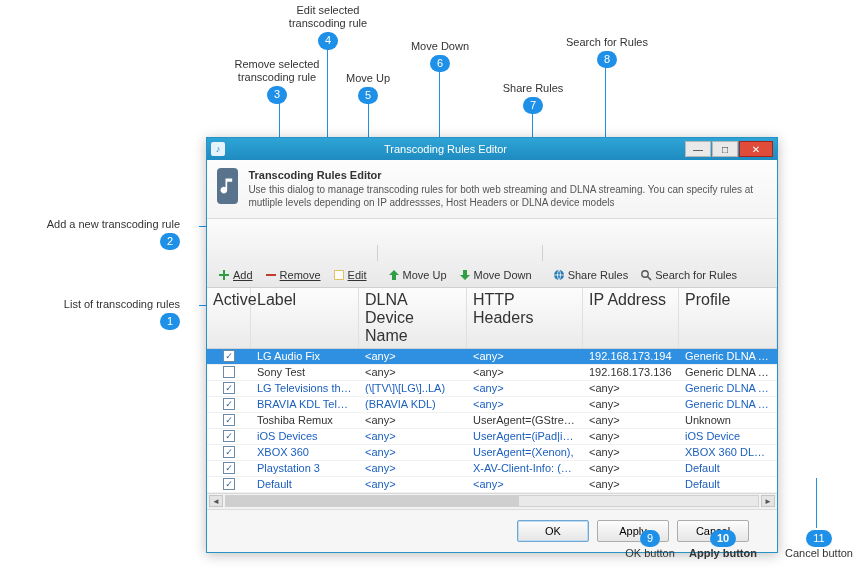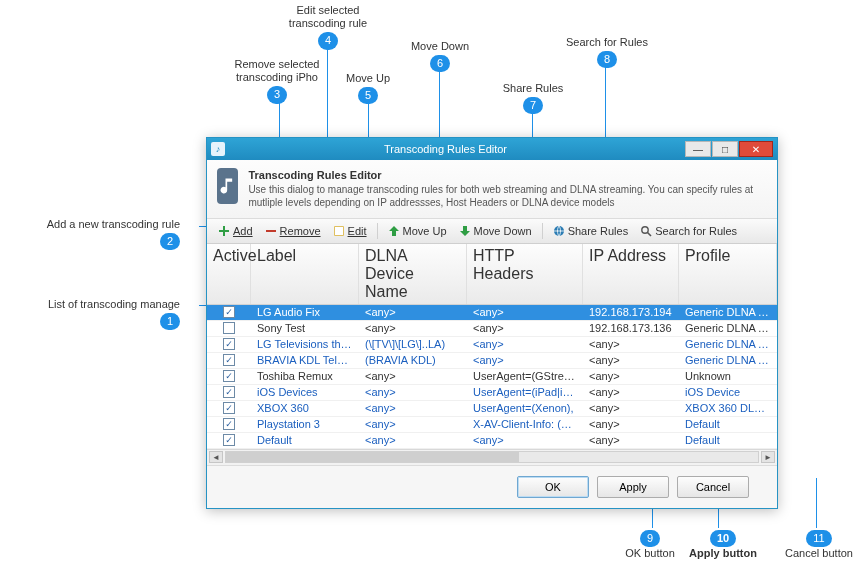--- a/index.html
+++ b/index.html
@@ -19,21 +19,21 @@
   .titlebar .title { flex: 1; text-align: center; margin-left: -24px; }
   .winbtn { display: inline-flex; align-items: center; justify-content: center; width: 26px; height: 16px; font-size: 10px; color: #333; background: #e9e9e9; border: 1px solid #b7b7b7; margin-left: 1px; cursor: pointer; }
   .winbtn.close { background: #e04b3a; color: #fff; border-color: #a1261a; width: 34px; }
   .header { display: flex; gap: 10px; padding: 8px 10px; background: linear-gradient(#fdfdfd,#f4f4f4); border-bottom: 1px solid #dcdcdc; }
   .header .logo { width: 36px; height: 36px; background: #5a738c; border-radius: 4px; position: relative; display: flex; align-items: center; justify-content: center; }
   .header .logo svg { width: 20px; height: 20px; fill: #fff; }
   .header .txt { font-size: 10px; color: #555; line-height: 1.35; }
   .header .txt b { font-size: 11px; color: #333; }
 
   .toolbar { display: flex; align-items: center; gap: 2px; padding: 3px 6px; background: linear-gradient(#fbfbfb,#e8e8e8); border-bottom: 1px solid #cfcfcf; }
-  .tbtn { display: inline-flex; align-items: center; gap: 3px; padding: 2px 4px; font-size: 11px; cursor: pointer; border: 1px solid transparent; border-radius: 2px; }
+  .tbtn { display: inline-flex; align-items: center; gap: 3px; padding: 2px 4px; font-size: 11px; cursor: pointer; border: 1px solid transparent; border-radius: 2px; margin-top: 44px; }
   .tbtn .u { text-decoration: underline; }
   .ticon { width: 12px; height: 12px; display: inline-block; }
   .sep { width: 1px; height: 16px; background: #d0d0d0; margin: 0 3px; }
 
   .grid { position: relative; }
   .ghead { display: flex; background: linear-gradient(#fdfdfd,#eaeaea); border-bottom: 1px solid #d2d2d2; font-size: 16px; color: #333; }
   .ghead div { padding: 3px 6px; border-right: 1px solid #e0e0e0; }
   .col-active { width: 44px; }
   .col-label { width: 108px; }
   .col-dlna { width: 108px; }
@@ -66,21 +66,21 @@
 </head>
 <body>
 
 <div class="callout" style="left:278px; top:4px; width:100px;">
   <div style="white-space:pre-line">Edit selected
 transcoding rule</div>
   <div class="bubble">4</div>
 </div>
 <div class="callout" style="left:222px; top:58px; width:110px;">
   <div style="white-space:pre-line">Remove selected
-transcoding iPho</div>
+transcoding rule</div>
   <div class="bubble">3</div>
 </div>
 <div class="callout" style="left:333px; top:72px; width:70px;">
   <div>Move Up</div>
   <div class="bubble">5</div>
 </div>
 <div class="callout" style="left:400px; top:40px; width:80px;">
   <div>Move Down</div>
   <div class="bubble">6</div>
 </div>
@@ -90,21 +90,21 @@
 </div>
 <div class="callout" style="left:557px; top:36px; width:100px;">
   <div>Search for Rules</div>
   <div class="bubble">8</div>
 </div>
 <div class="callout" style="left:30px; top:218px; text-align:right; width:150px;">
   <span>Add a new transcoding rule</span>
   <span class="bubble" style="margin-left:4px;">2</span>
 </div>
 <div class="callout" style="left:40px; top:298px; text-align:right; width:140px;">
-  <span>List of transcoding manage</span>
+  <span>List of transcoding rules</span>
   <span class="bubble" style="margin-left:4px;">1</span>
 </div>
 
 <div class="line line-v" style="left:279px; top:103px; height:122px;"></div>
 <div class="line line-v" style="left:327px; top:50px; height:175px;"></div>
 <div class="line line-v" style="left:368px; top:103px; height:122px;"></div>
 <div class="line line-v" style="left:439px; top:72px; height:153px;"></div>
 <div class="line line-v" style="left:532px; top:113px; height:112px;"></div>
 <div class="line line-v" style="left:605px; top:67px; height:158px;"></div>
 <div class="line line-h" style="left:199px; top:226px; width:32px;"></div>

